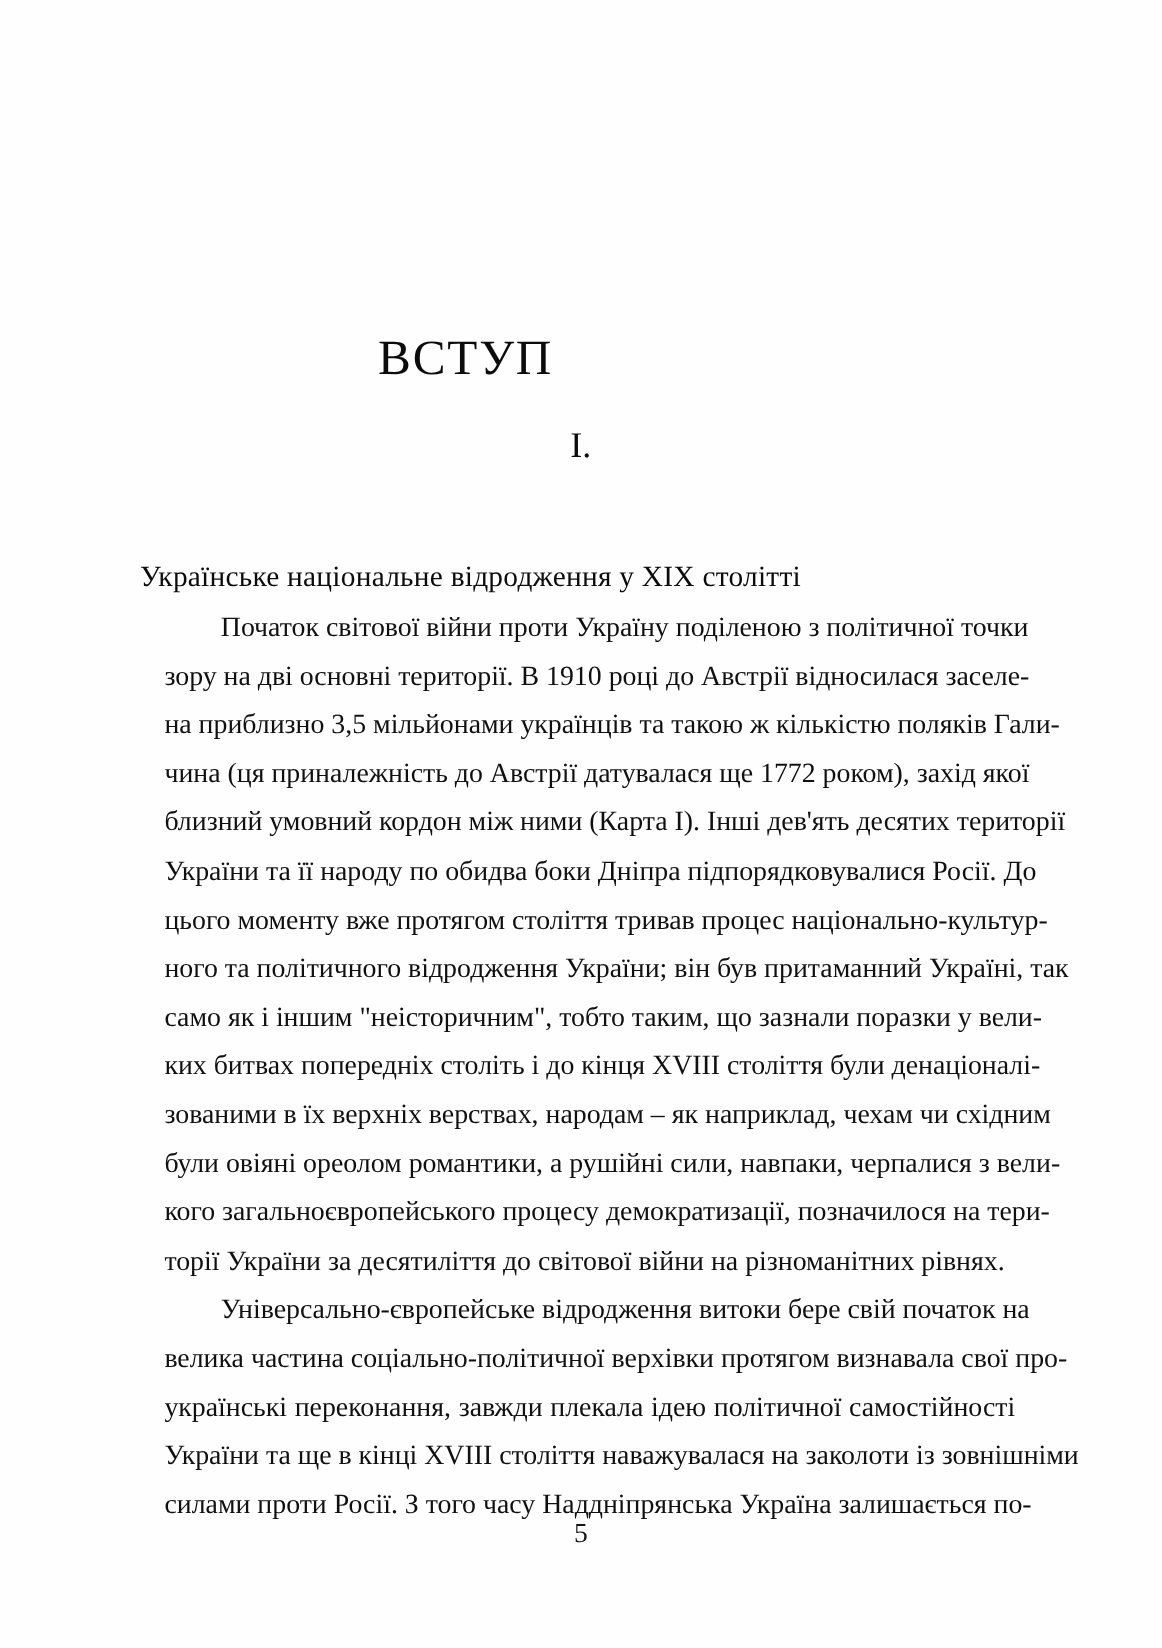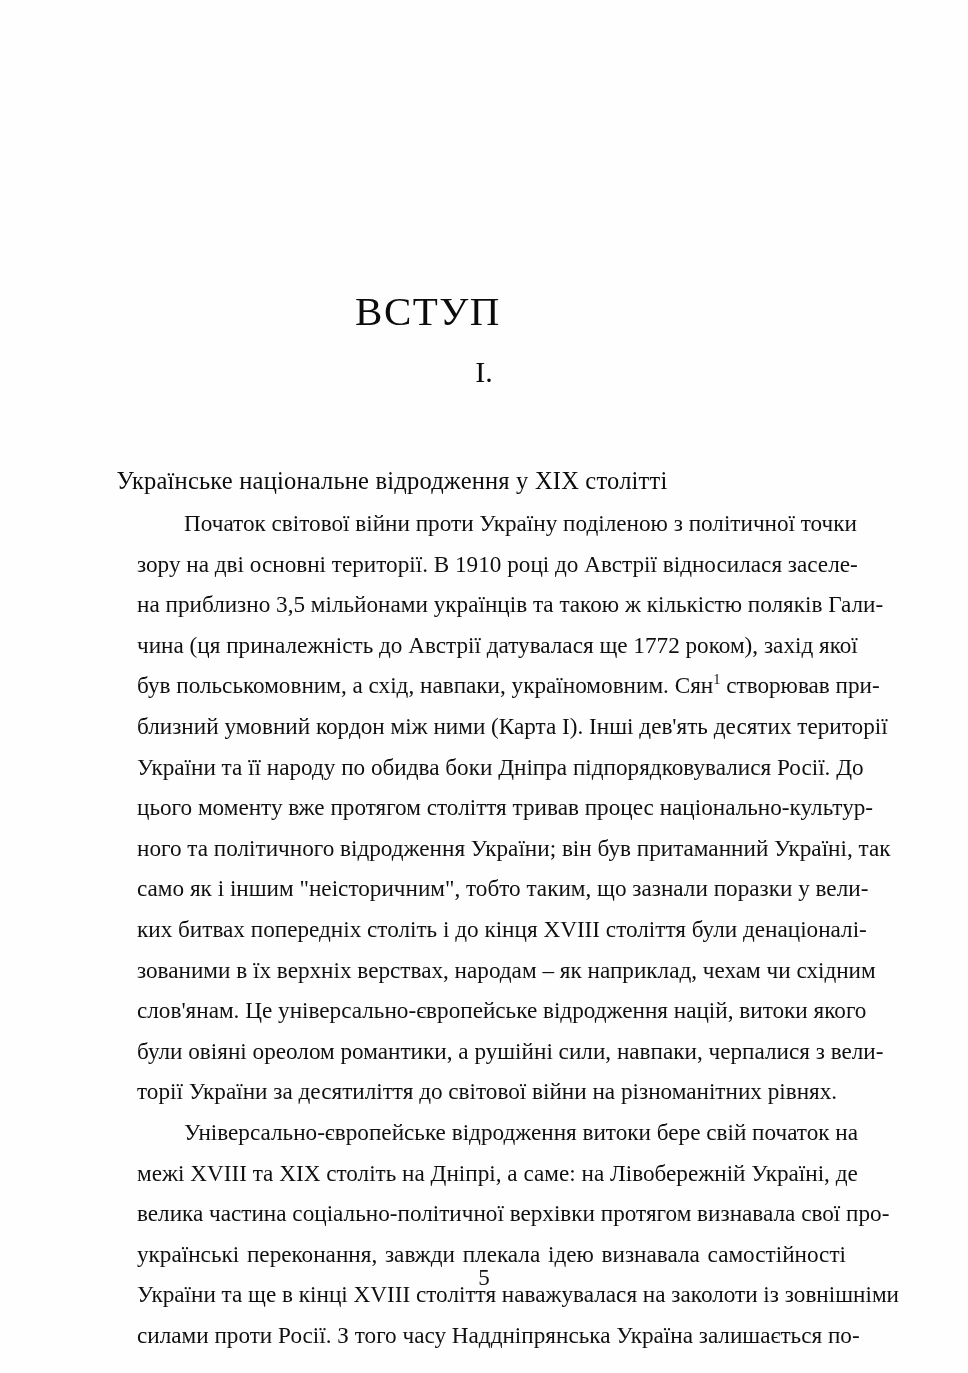--- a/index.html
+++ b/index.html
@@ -19,29 +19,28 @@
 
   .page {
     position: absolute;
     inset: 0;
     background: #fefefe;
   }
 
   
   .chapter-title {
     position: absolute;
-    top: 260px;
+    top: 247px;
     left: 0;
     width: 776px;
     text-align: center;
     font-size: 41px;
     letter-spacing: 1.5px;
     font-weight: 400;
     color: #0c0c0c;
-    margin-left: 40px;
   }
 
   .section-number {
     position: absolute;
     top: 355px;
     left: 0;
     width: 968px;
     text-align: center;
     font-size: 30px;
     font-weight: 400;
@@ -122,38 +121,36 @@
 
   <h2 class="section-subtitle">Українське національне відродження у XIX столітті</h2>
 
   <div class="body-block">
 
     <p class="para">
       <span class="ln first"><span class="indent"></span><span>Початок світової війни проти Україну поділеною з політичної точки</span></span>
       <span class="ln">зору на дві основні території. В 1910 році до Австрії відносилася заселе-</span>
       <span class="ln">на приблизно 3,5 мільйонами українців та такою ж кількістю поляків Гали-</span>
       <span class="ln">чина (ця приналежність до Австрії датувалася ще 1772 роком), захід якої</span>
-      <span class="ln">був польськомовним, а схід, навпаки, україномовним. Сян<span class="sup">1</span> створював при-</span>
       <span class="ln">близний умовний кордон між ними (Карта I). Інші дев'ять десятих території</span>
       <span class="ln">України та її народу по обидва боки Дніпра підпорядковувалися Росії. До</span>
       <span class="ln">цього моменту вже протягом століття тривав процес національно-культур-</span>
       <span class="ln">ного та політичного відродження України; він був притаманний Україні, так</span>
       <span class="ln">само як і іншим "неісторичним", тобто таким, що зазнали поразки у вели-</span>
       <span class="ln">ких битвах попередніх століть і до кінця XVIII століття були денаціоналі-</span>
       <span class="ln">зованими в їх верхніх верствах, народам – як наприклад, чехам чи східним</span>
-      <span class="ln">слов'янам. Це універсально-європейське відродження націй, витоки якого</span>
       <span class="ln">були овіяні ореолом романтики, а рушійні сили, навпаки, черпалися з вели-</span>
+      <span class="ln">кого загальноєвропейського процесу демократизації, позначилося на тери-</span>
       <span class="ln last">торії України за десятиліття до світової війни на різноманітних рівнях.</span>
     </p>
 
     <p class="para">
       <span class="ln first"><span class="indent"></span><span>Універсально-європейське відродження витоки бере свій початок на</span></span>
-      <span class="ln">межі XVIII та XIX століть на Дніпрі, а саме: на Лівобережній Україні, де</span>
       <span class="ln">велика частина соціально-політичної верхівки протягом визнавала свої про-</span>
-      <span class="ln">українські переконання, завжди плекала ідею визнавала самостійності</span>
+      <span class="ln">українські переконання, завжди плекала ідею політичної самостійності</span>
       <span class="ln">України та ще в кінці XVIII століття наважувалася на заколоти із зовнішніми</span>
       <span class="ln">силами проти Росії. З того часу Наддніпрянська Україна залишається по-</span>
 
     </p>
 
   </div>
 
   <div class="folio">5</div>
 
 </div>

